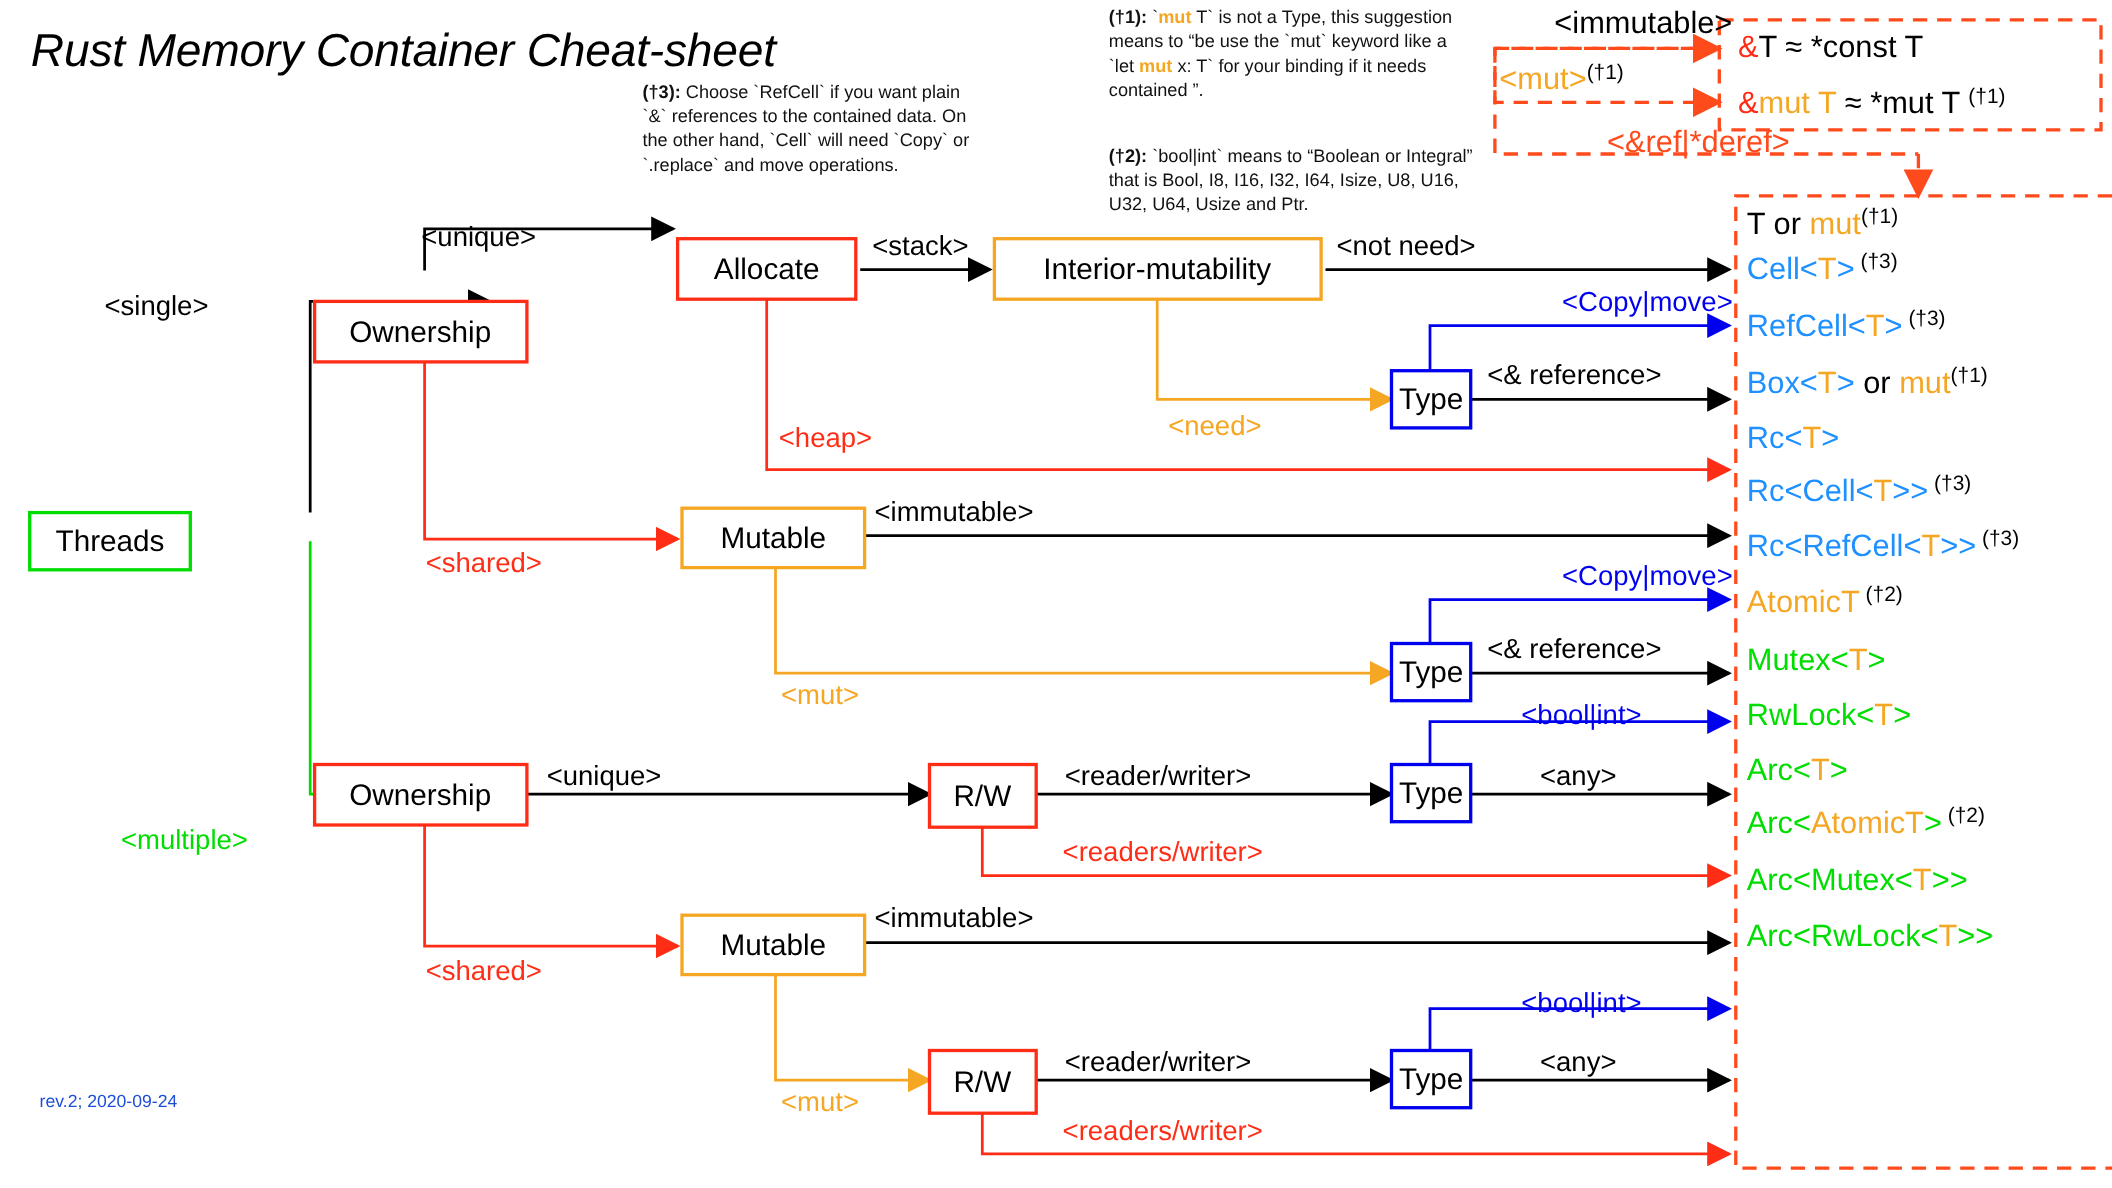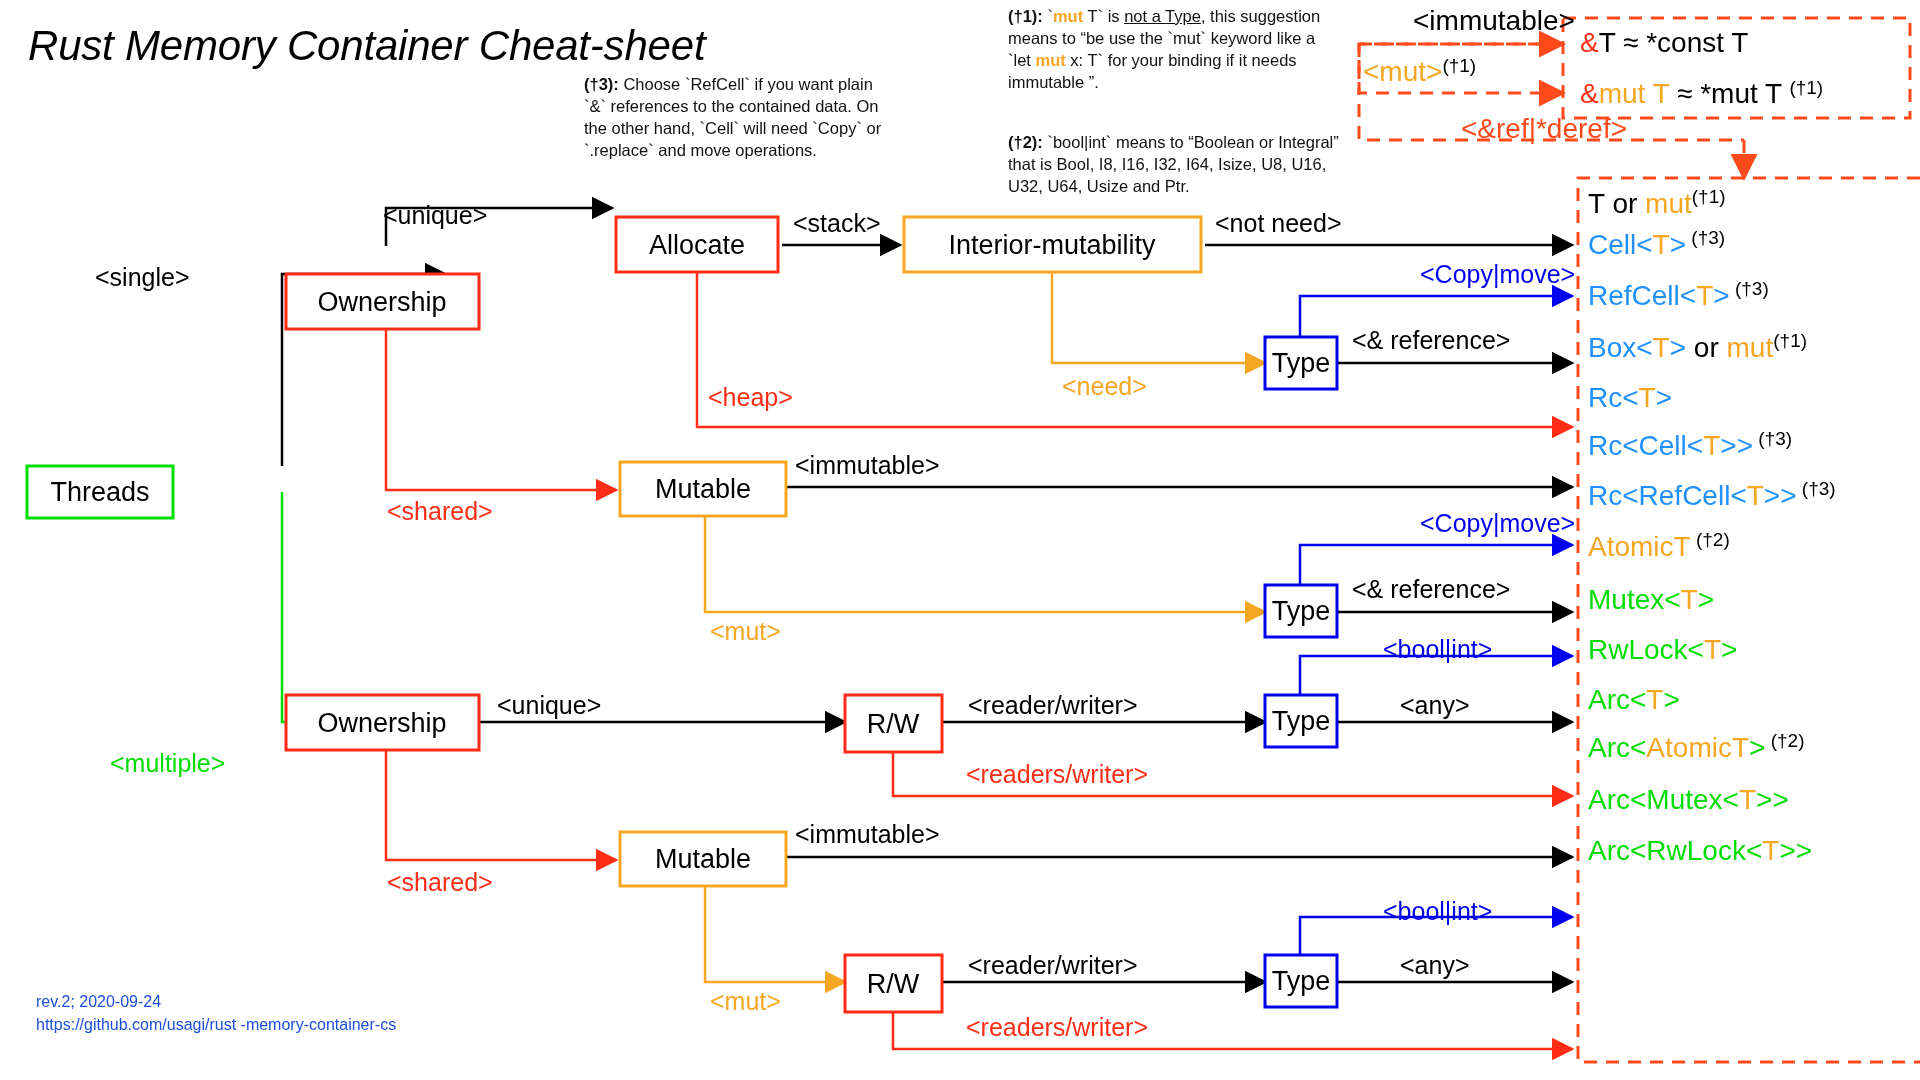--- a/index.html
+++ b/index.html
@@ -6,21 +6,21 @@
   body{width:1920px;height:1080px;position:relative;overflow:hidden;
        font-family:"Liberation Sans","DejaVu Sans",sans-serif;color:#000;}
   .abs{position:absolute;}
 
   
   .title{left:28px;top:22px;font-size:42px;font-weight:400;letter-spacing:-0.2px;white-space:nowrap;font-style:italic;}
 
   
   .note{font-size:16.5px;line-height:1.33;color:#111;}
   .note .hl{color:#F5A623;font-weight:600;}
-  .note .ul{text-decoration:underline;}
+  .note .ul{}
   .note3{left:584px;top:74px;width:300px;}
   .note1{left:1008px;top:6px;width:330px;}
   .note2{left:1008px;top:132px;width:340px;}
   .note p{margin:0 0 11px 0;}
 
   
   .footer{left:36px;top:990px;font-size:16px;line-height:1.45;color:#1d4ed8;white-space:nowrap;}
 
   
   svg#board{position:absolute;left:0;top:0;width:1920px;height:1080px;}
@@ -33,30 +33,29 @@
 </head>
 <body>
 
 <div class="abs title">Rust Memory Container Cheat-sheet</div>
 
 <div class="abs note note3">
   <p><b>(†3):</b><span> Choose `RefCell` if you want plain `&amp;` references to the contained data. On the other hand, `Cell` will need `Copy` or `.replace` and move operations.</span></p>
 </div>
 
 <div class="abs note note1">
-  <p><b>(†1):</b><span> `</span><span class="hl">mut</span><span> T` is </span><span class="ul">not a Type</span><span>, this suggestion means to “be use the `mut` keyword like a `let </span><span class="hl">mut</span><span> x: T` for your binding if it needs immutable ”.</span></p>
+  <p><b>(†1):</b><span> `</span><span class="hl">mut</span><span> T` is </span><span class="ul">not a Type</span><span>, this suggestion means to “be use the `mut` keyword like a `let </span><span class="hl">mut</span><span> x: T` for your binding if it needs contained ”.</span></p>
 </div>
 
 <div class="abs note note2">
   <p><b>(†2):</b><span> `bool|int` means to “Boolean or Integral” that is Bool, I8, I16, I32, I64, Isize, U8, U16, U32, U64,  Usize and Ptr.</span></p>
 </div>
 
 <div class="abs footer">
   <div>rev.2; 2020-09-24</div>
-  <div>https://github.com/usagi/rust -memory-container-cs</div>
 </div>
 
 <svg id="board" viewBox="0 0 1920 1080">
   <defs>
     <marker id="ah-black" markerWidth="9" markerHeight="9" refX="8" refY="4.5" orient="auto">
         <path d="M0,0 L9,4.5 L0,9 z" fill="#000000"></path>
       </marker>
     <marker id="ah-red" markerWidth="9" markerHeight="9" refX="8" refY="4.5" orient="auto">
         <path d="M0,0 L9,4.5 L0,9 z" fill="#FF2D16"></path>
       </marker>

